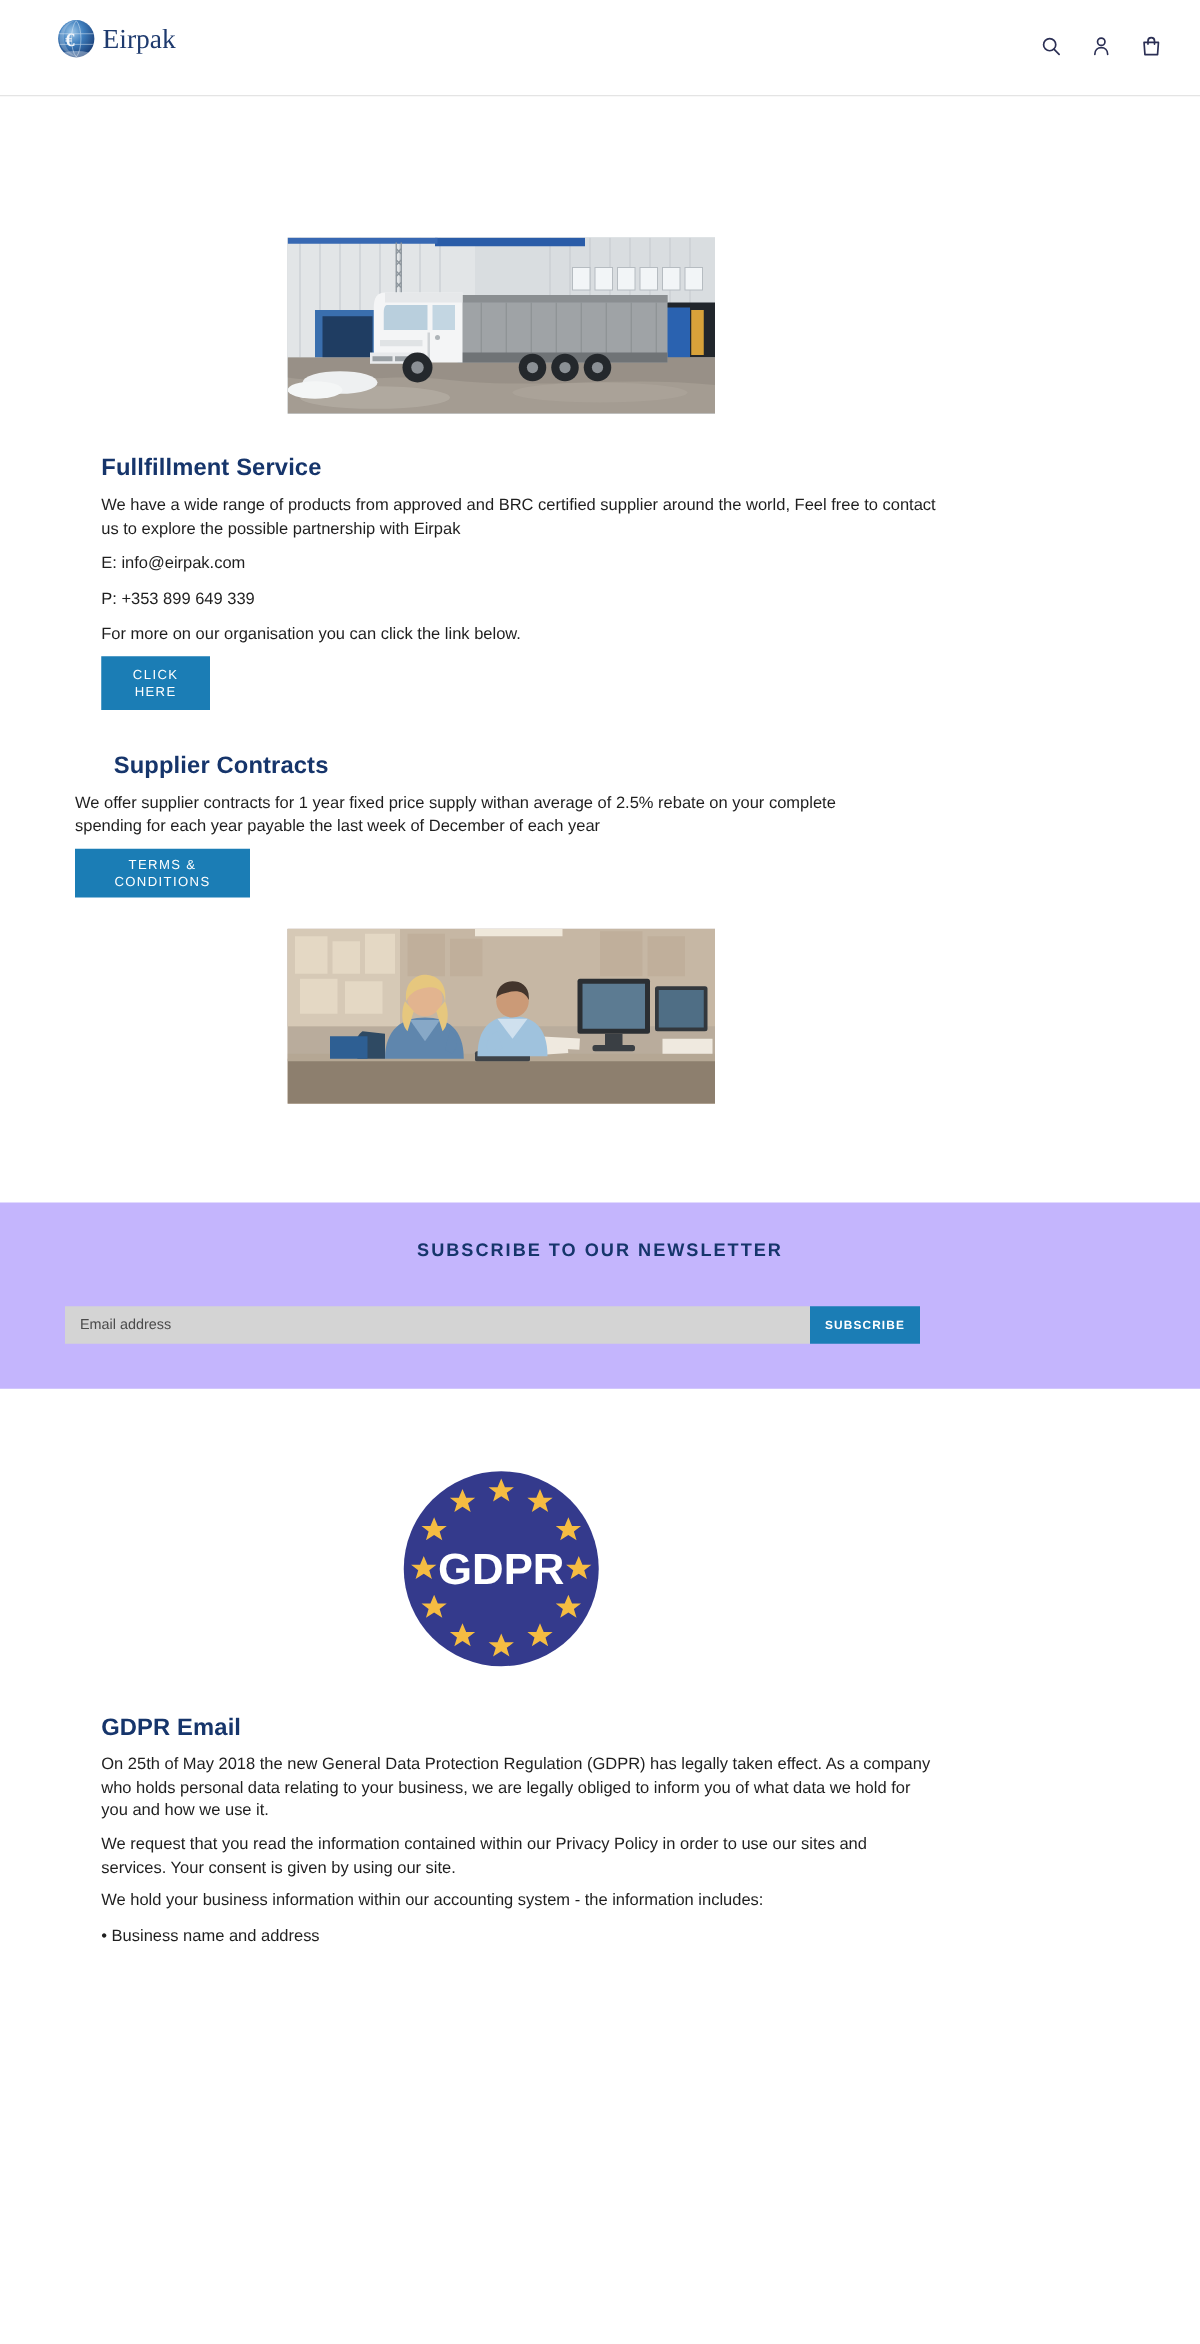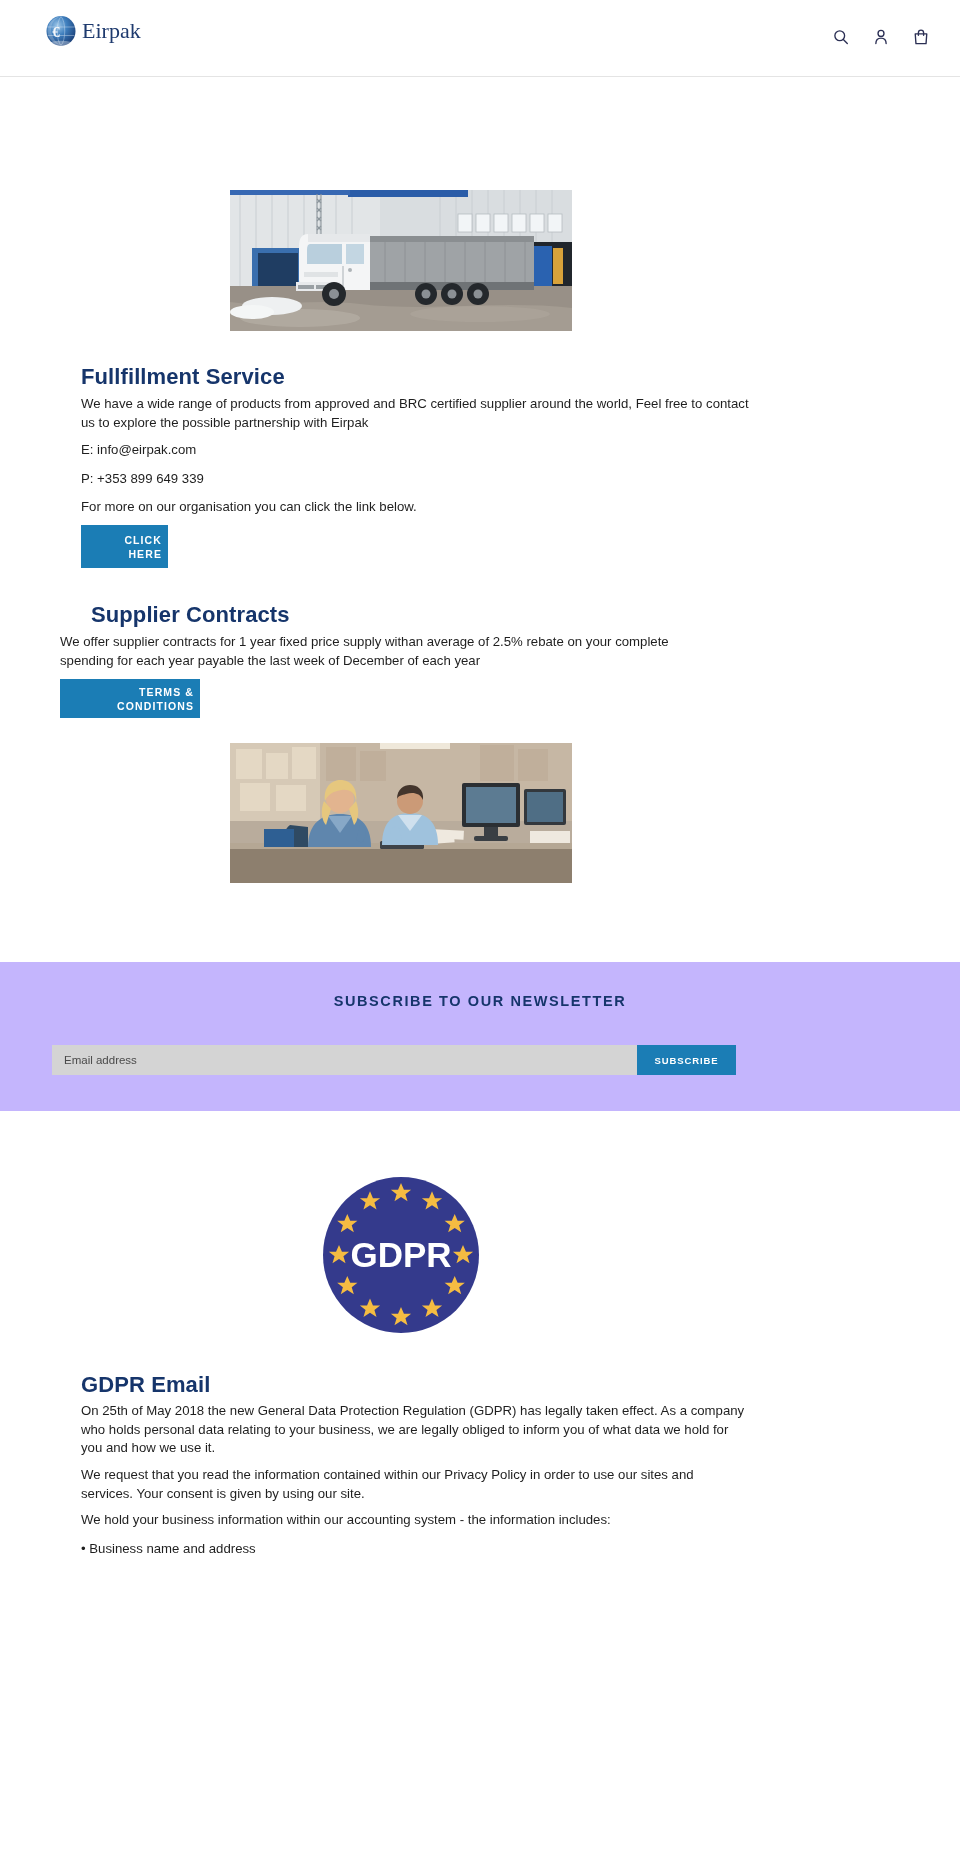--- a/index.html
+++ b/index.html
@@ -94,21 +94,21 @@
     top: 743px;
     width: 342px;
     height: 140px;
     overflow: hidden;
     background: #b9a99a;
   }
   .photo-truck svg, .photo-workers svg { display: block; width: 100%; height: 100%; }
 
   h2.sec-title {
     position: absolute;
-    font-size: 22px;
+    font-size: 19px;
     font-weight: bold;
     color: #16356b;
     letter-spacing: 0.1px;
   }
   #title-fulfillment { left: 81px; top: 287px; }
   #title-supplier    { left: 60px; top: 602px; margin-left: 31px; }
   #title-gdpr        { left: 81px; top: 1372px; }
 
   p.body-text {
     position: absolute;
@@ -129,23 +129,23 @@
   .gdpr-bullet    { left: 81px; top: 1540px; width: 665px; }
 
   
   .btn-blue {
     position: absolute;
     background: #1b7db5;
     color: #ffffff;
     border: none;
     font-family: "Liberation Sans", sans-serif;
     font-size: 10.5px;
-    font-weight: bold;
+    font-weight: normal;
     letter-spacing: 1.1px;
-    text-align: right;
+    text-align: center;
     text-transform: uppercase;
     cursor: pointer;
     line-height: 14px;
     padding: 0 6px;
   }
   #btn-click-here {
     left: 81px; top: 448px;
     width: 87px; height: 43px;
   }
   #btn-terms {
@@ -182,21 +182,21 @@
     border: none;
     background: #d4d4d4;
     font-family: "Liberation Sans", sans-serif;
     font-size: 11.5px;
     color: #4a4a4a;
     padding: 0 12px;
     outline: none;
   }
   .email-input::placeholder { color: #4a4a4a; }
   .subscribe-btn {
-    width: 99px;
+    width: 88px;
     background: #1b7db5;
     border: none;
     color: #ffffff;
     font-family: "Liberation Sans", sans-serif;
     font-size: 9.5px;
     font-weight: bold;
     letter-spacing: 0.9px;
     cursor: pointer;
   }
 

